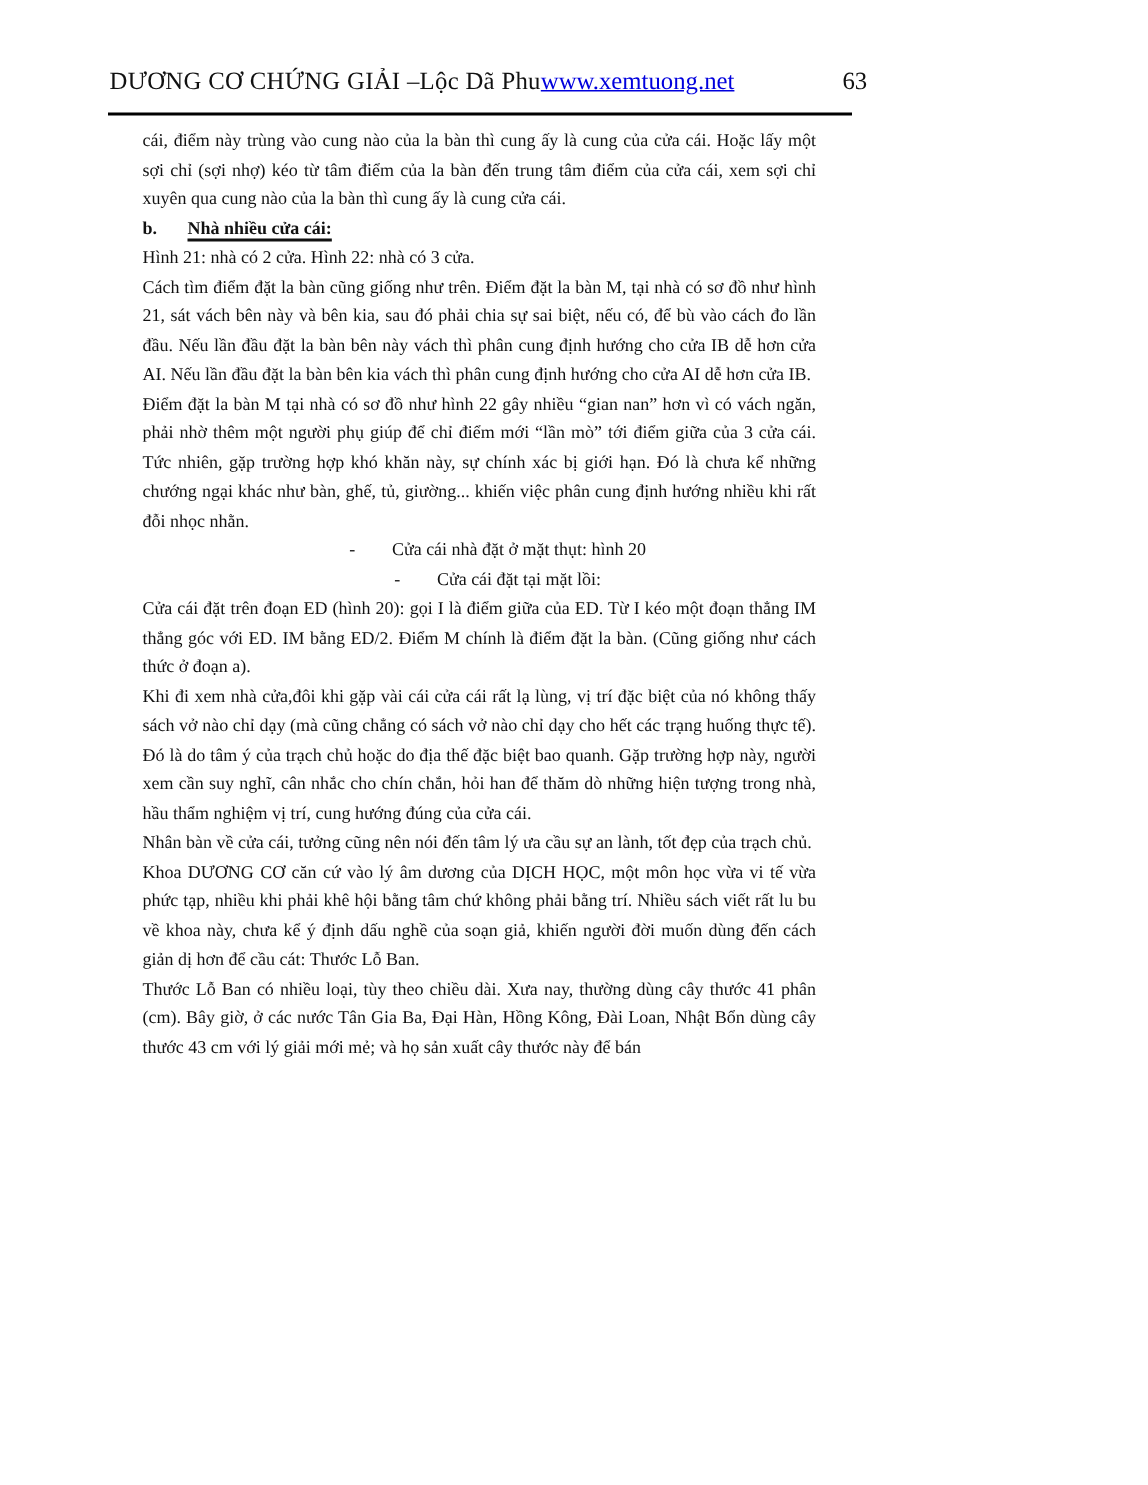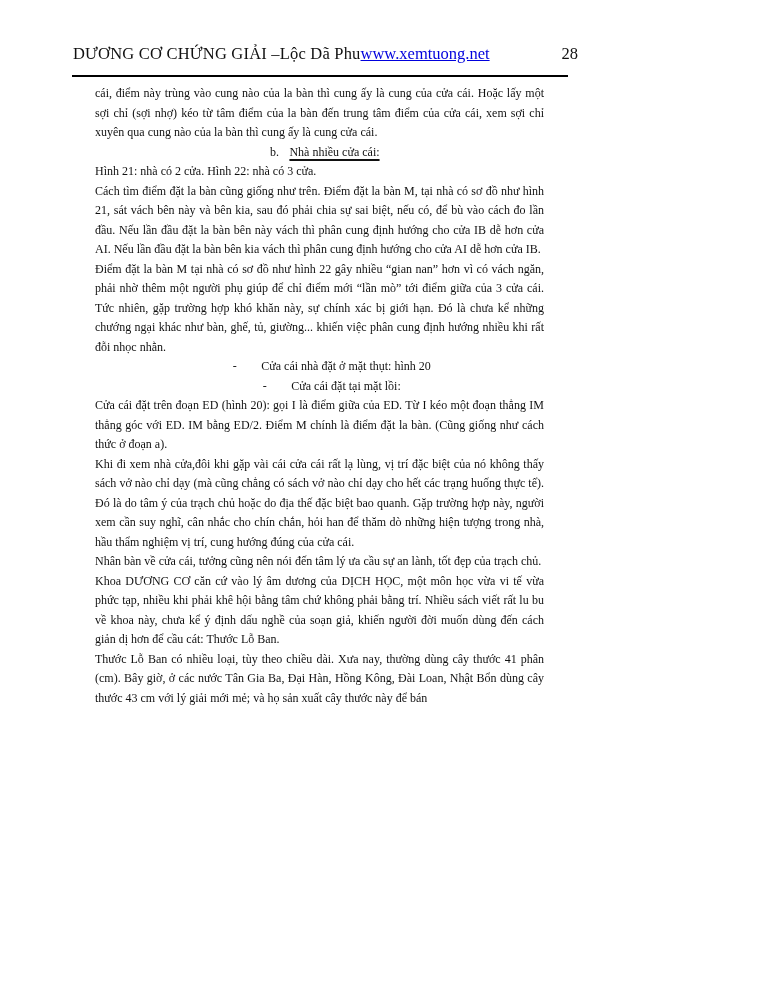--- a/index.html
+++ b/index.html
@@ -36,39 +36,39 @@
     background: #000000;
     margin: 11px 53px 0 72px;
   }
   main.page-body {
     margin: 7px 77px 0 95px;
     font-size: 12px;
     line-height: 19.5px;
     text-align: justify;
   }
   main.page-body p { margin: 0; padding: 0; }
-  .heading { text-align: center; }
+  .heading { text-align: left; font-weight: bold; }
   .heading .hprefix { display: inline-block; width: 30px; }
   .heading .hunderline {
     text-decoration: underline;
     text-decoration-thickness: 2px;
     text-underline-offset: 3px;
   }
   .bullet { text-align: center; }
   .bullet .dash { display: inline-block; width: 53px; }
 </style>
 </head>
 <body>
 
 <div class="page">
 
   <header class="page-header">
     <span class="book-title">DƯƠNG CƠ CHỨNG GIẢI –Lộc Dã Phu</span>
     <a class="site-link" style="color: rgb(0, 0, 221);">www.xemtuong.net</a>
-    <span class="page-number">28</span>
+    <span class="page-number">63</span>
   </header>
 
   <div class="header-rule"></div>
 
   <main class="page-body">
 
     <p class="para">cái, điểm này trùng vào cung nào của la bàn thì cung ấy là cung của cửa cái. Hoặc lấy một sợi chỉ (sợi nhợ) kéo từ tâm điểm của la bàn đến trung tâm điểm của cửa cái, xem sợi chỉ xuyên qua cung nào của la bàn thì cung ấy là cung cửa cái.</p>
 
     <p class="heading">
       <span class="hprefix">b.</span><span class="hunderline">Nhà nhiều cửa cái:</span>

